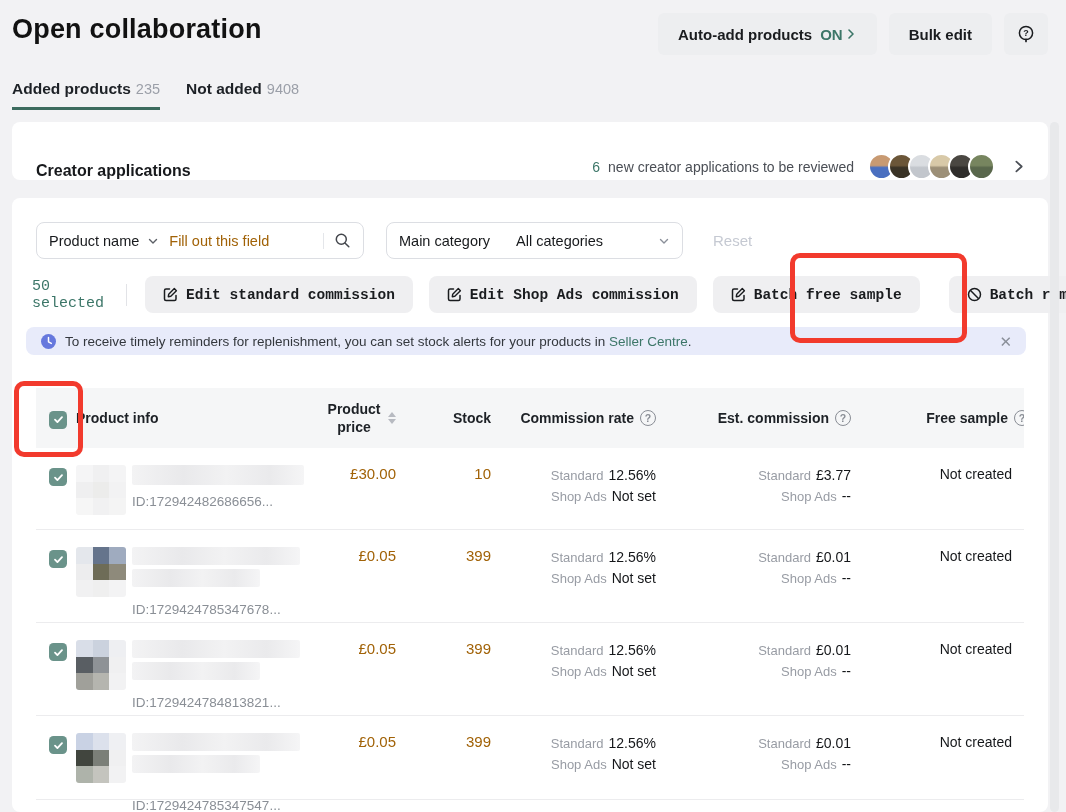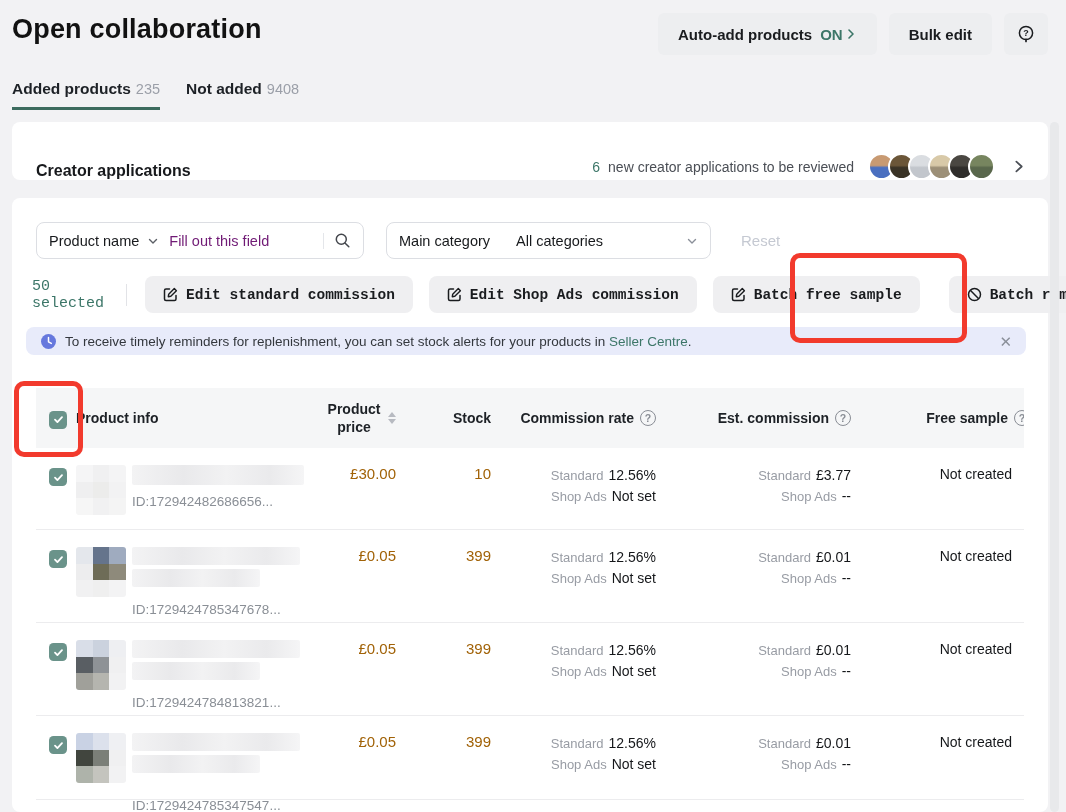--- a/index.html
+++ b/index.html
@@ -30,24 +30,24 @@
   .avatar { width:27px; height:27px; border-radius:50%; border:2px solid #fff; margin-left:-7px; }
   .avatar:first-child { margin-left:0; }
   .chev { color:#4A4E55; margin-left:8px; display:flex; }
 
   .main-card { top:198px; width:1036px; height:614px; }
 
   
   .filter-row { position:absolute; left:24px; top:24px; display:flex; align-items:center; }
   .combo { display:flex; align-items:center; border:1px solid #DCDEE3; border-radius:8px; height:37px; padding:0 12px; background:#fff; }
   .combo-name { width:328px; }
-  .combo-cat { width:325px; margin-left:22px; }
+  .combo-cat { width:297px; margin-left:22px; }
   .combo .label { font-size:14.5px; color:#17191C; white-space:nowrap; }
   .combo .chevron-down { margin:0 10px 0 8px; display:flex; }
-  .combo .placeholder { flex:1; font-size:14.5px; color:#701a75; white-space:nowrap; overflow:hidden; }
+  .combo .placeholder { flex:1; font-size:14.5px; color:#a16207; white-space:nowrap; overflow:hidden; }
   .combo .sep { width:1px; height:16px; background:#E4E6EA; margin:0 10px; }
   .combo .value { flex:1; font-size:14.5px; color:#17191C; margin-left:26px; }
   .reset { margin-left:30px; font-size:15px; color:#C5C9D2; font-weight:400; cursor:default; }
 
   
   .action-row { position:absolute; left:20px; top:78px; display:flex; align-items:center; height:37px;font-family:Liberation Mono, monospace; }
   .selected-count { color:#3C7668; font-size:15px; width:94px; }
   .vdivider { width:1px; height:22px; background:#E2E3E7; margin:0 18px 0 0; }
   .batch-btn { background:#EFEFF1; border:none; border-radius:8px; height:37px; display:flex; align-items:center; gap:8px; padding:0 18px; font-size:14.5px; font-weight:700; color:#1A1C1F; cursor:pointer; font-family:inherit; white-space:nowrap; }
   .batch-btn + .batch-btn { margin-left:16px; }

